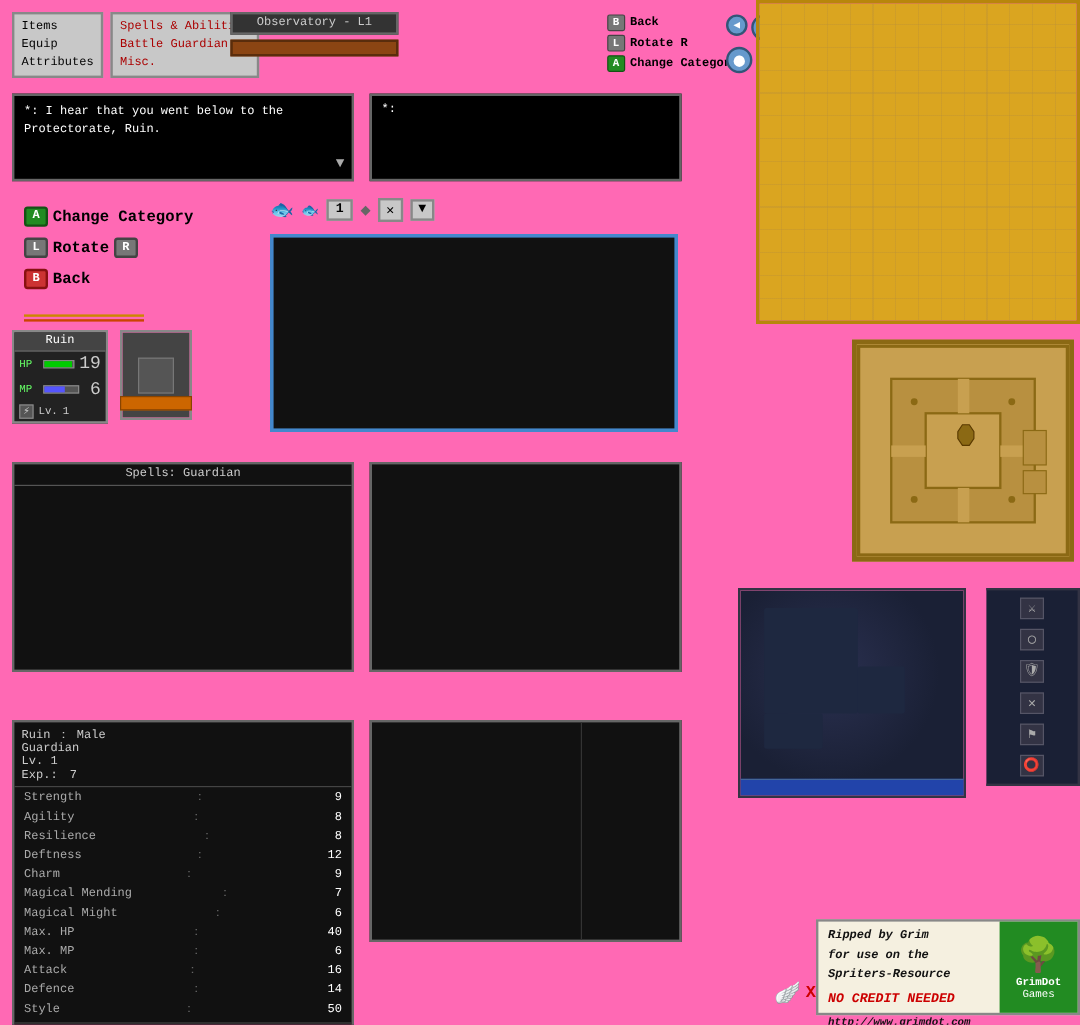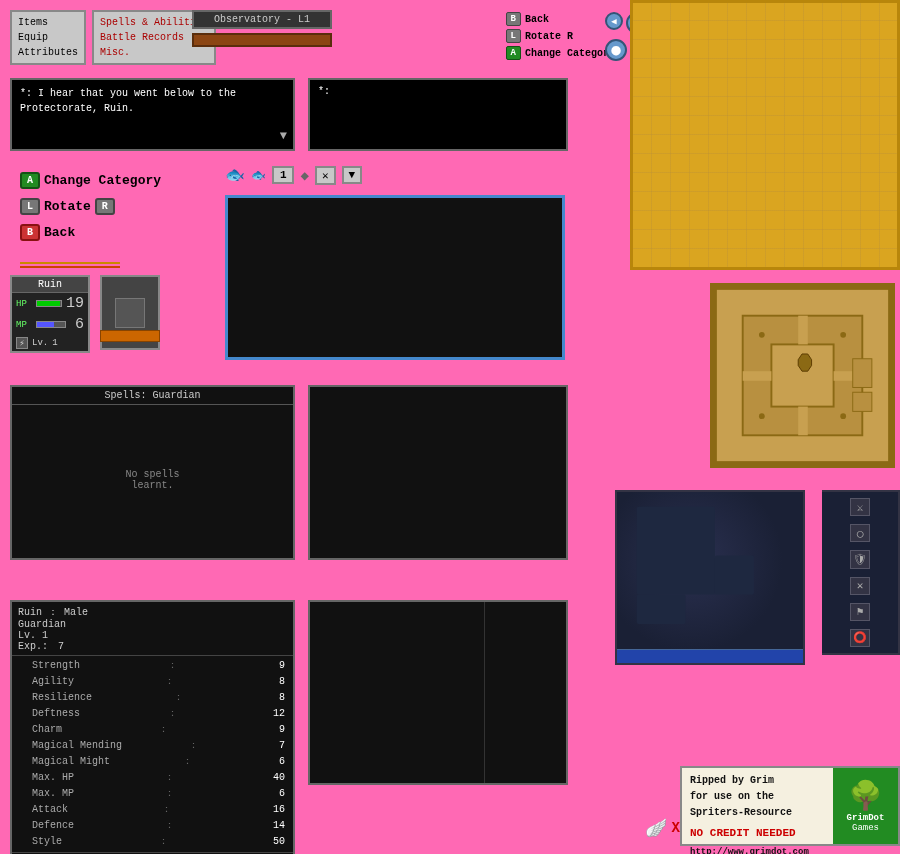--- a/index.html
+++ b/index.html
@@ -584,20 +584,21 @@
       display: flex;
       align-items: stretch;
     }
     .credit-text {
       flex: 1;
       padding: 5px 8px;
       font-size: 10px;
       font-weight: bold;
       color: #111;
       line-height: 1.6;
+      font-style: italic;
     }
     .credit-logo {
       width: 65px;
       background: #228B22;
       display: flex;
       align-items: center;
       justify-content: center;
       flex-direction: column;
       color: #fff;
       font-size: 9px;
@@ -634,21 +635,21 @@
 <body>
 
 <div class="top-nav">
   <div class="nav-box">
     <div>Items</div>
     <div>Equip</div>
     <div>Attributes</div>
   </div>
   <div class="nav-box">
     <div class="nav-item-active">Spells &amp; Abilities</div>
-    <div class="nav-item-active">Battle Records</div>
+    <div class="nav-item-active">Battle Guardian</div>
     <div class="nav-item-active">Misc.</div>
   </div>
 </div>
 
 <div class="location-bar">
   <div class="location-title">Observatory - L1</div>
   <div class="location-bar2"></div>
 </div>
 
 <div style="position:absolute; top:12px; right:285px; display:flex; flex-direction:column; gap:3px; font-size:10px; font-weight:bold;">
@@ -744,24 +745,20 @@
   <div class="nav-num-box">1</div>
   <span class="nav-dot">◆</span>
   <div class="nav-x-box">✕</div>
   <div class="nav-dropdown">▼</div>
 </div>
 
 <div class="main-display"></div>
 
 <div class="spells-panel-left">
   <div class="spells-header">Spells: Guardian</div>
-  <div class="spells-body">
-    <span style="white-space:pre-line;">No spells
-learnt.</span>
-  </div>
 </div>
 
 <div class="spells-panel-right"></div>
 
 <div class="stats-panel">
   <div class="stats-header-row">
     <div class="stats-char-info">
       <div>
         <span>Ruin</span> ：
         <span>Male</span>
@@ -771,21 +768,21 @@
         <span>Lv.</span>
         <span>1</span>
       </div>
       <div>
         <span>Exp.:</span>
         <span style="margin-left:4px;">7</span>
       </div>
     </div>
   </div>
   <div class="stats-grid">
-    <div class="stats-col-right" style="width:100%; padding: 2px 8px; margin-left: 12px;">
+    <div class="stats-col-right" style="width:100%; padding: 2px 8px;">
       <div class="stat-entry">
         <span class="sname">Strength</span>
         <span class="scolon">：</span>
         <span class="sval">9</span>
       </div>
       <div class="stat-entry">
         <span class="sname">Agility</span>
         <span class="scolon">：</span>
         <span class="sval">8</span>
       </div>

